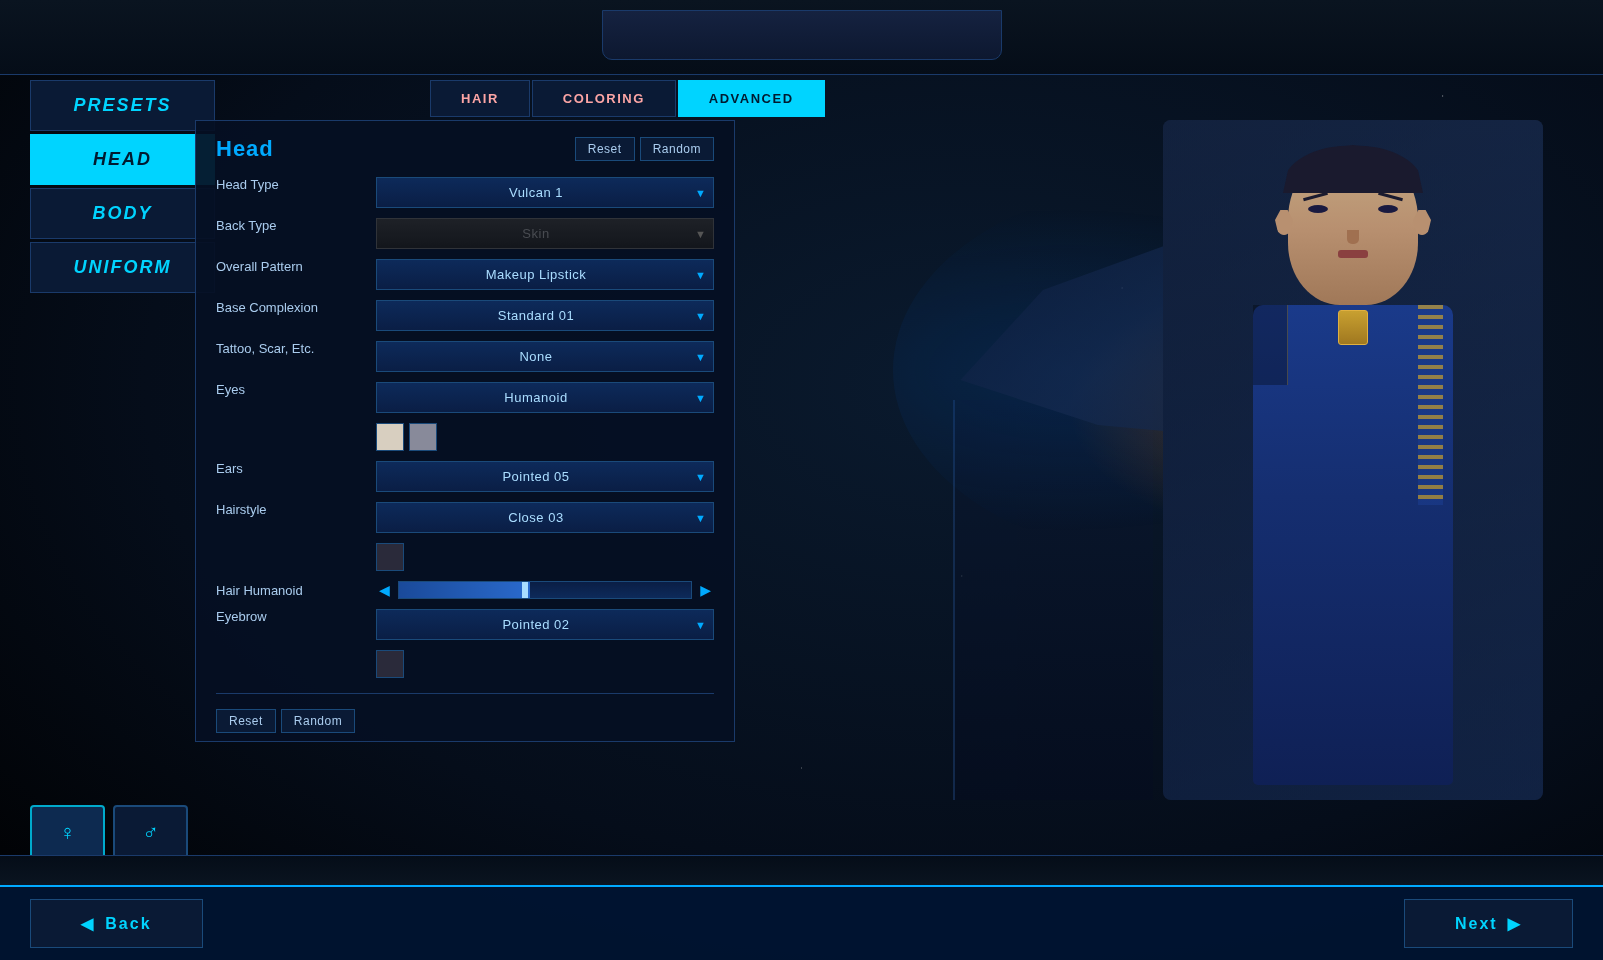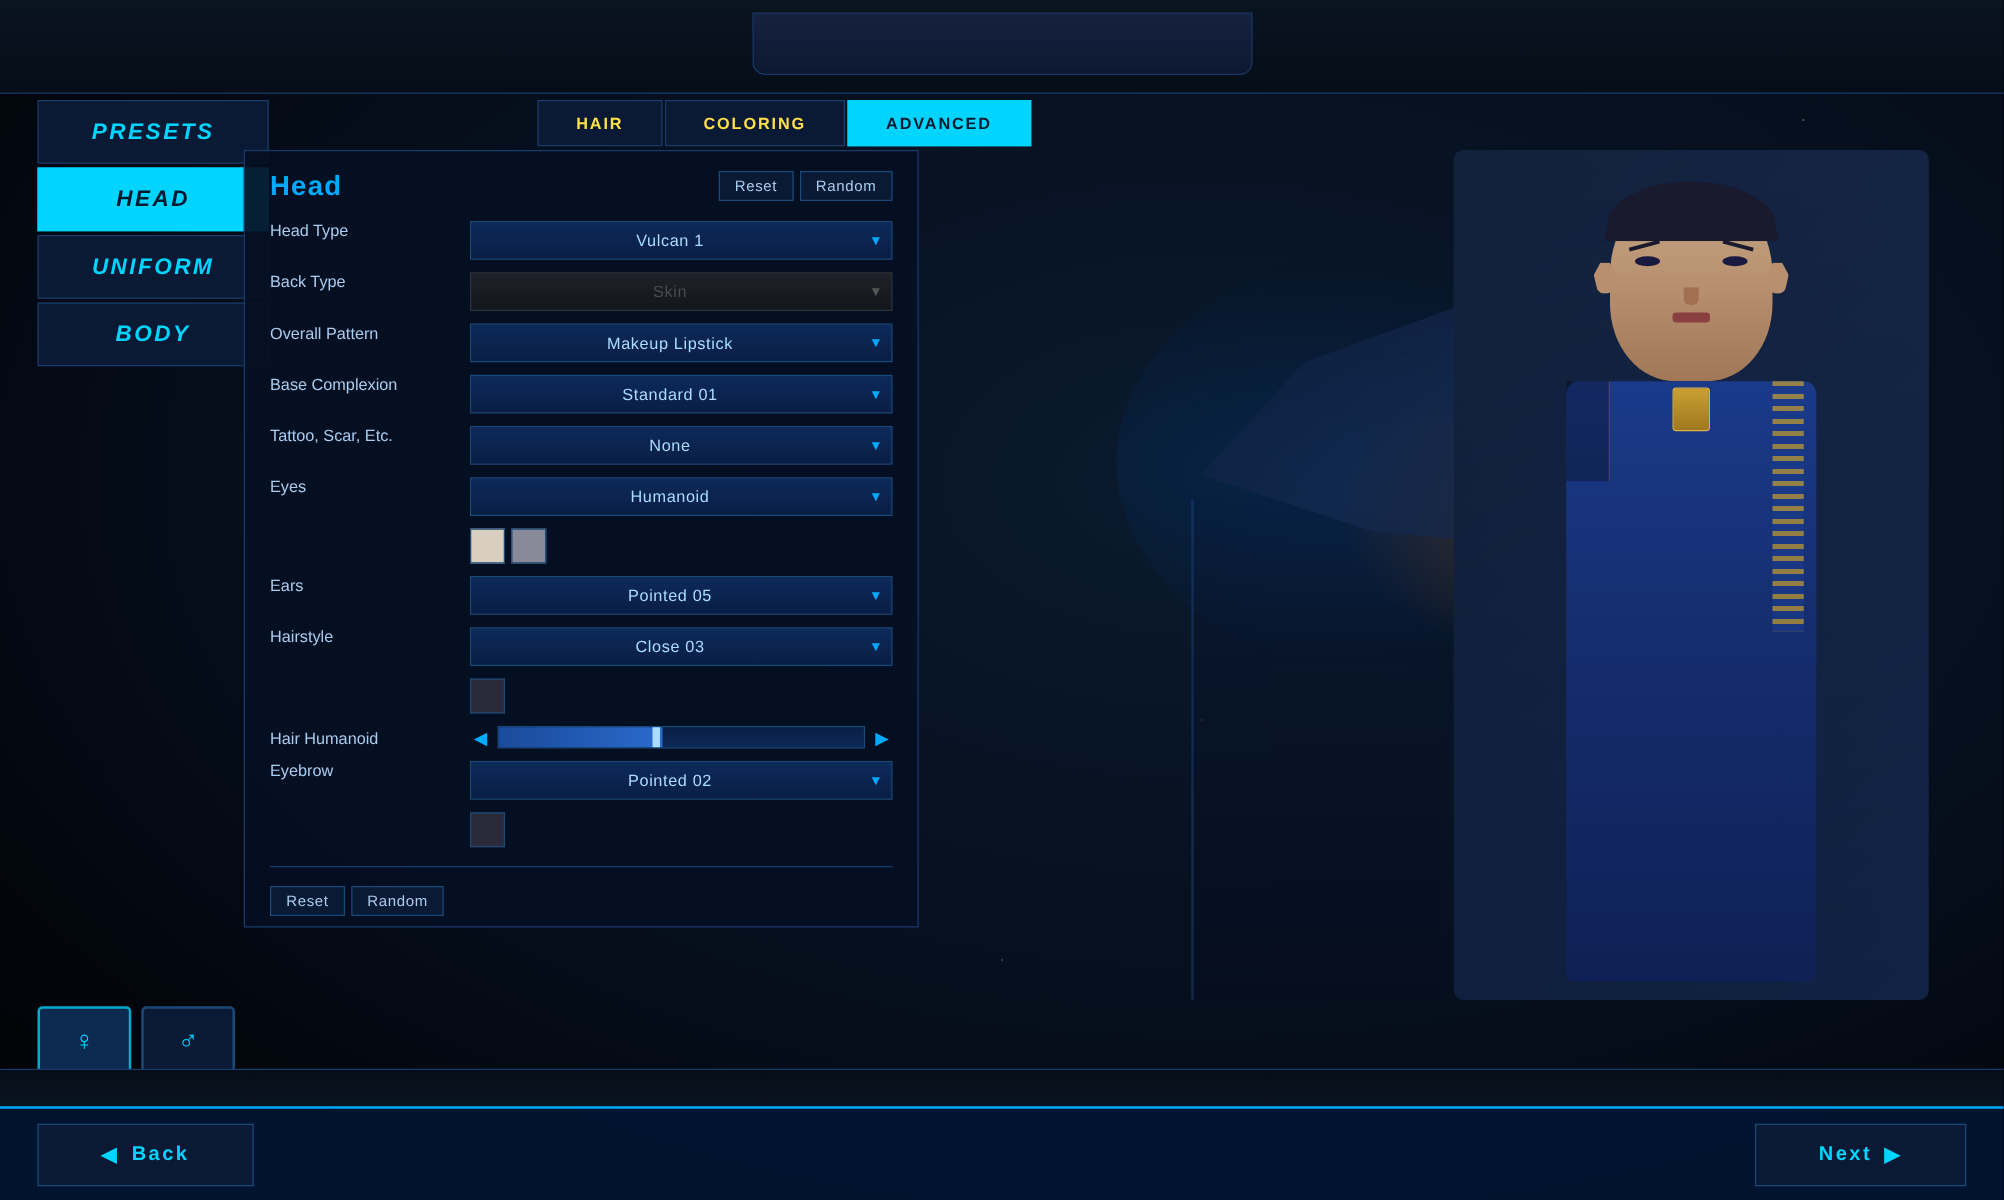--- a/index.html
+++ b/index.html
@@ -234,21 +234,21 @@
       position: absolute;
       top: 80px;
       left: 430px;
       display: flex;
       gap: 2px;
     }
 
     .tab-btn {
       background: #0a1a35;
       border: 1px solid #1a3a6a;
-      color: #fde047;
+      color: #fca5a5;
       font-size: 13px;
       font-weight: bold;
       letter-spacing: 1.5px;
       padding: 10px 30px;
       cursor: pointer;
       text-transform: uppercase;
     }
 
     .tab-btn.active {
       background: #00d4ff;
@@ -559,22 +559,22 @@
       <div class="char-uniform-stripe"></div>
 
       <div style="position:absolute;top:0;left:0;width:35px;height:80px;background:rgba(0,0,0,0.3);border-right:1px solid rgba(200,160,48,0.3);"></div>
     </div>
   </div>
 </div>
 
 <div class="left-sidebar">
   <div class="sidebar-btn">PRESETS</div>
   <div class="sidebar-btn active">HEAD</div>
+  <div class="sidebar-btn">BODY</div>
   <div class="sidebar-btn">UNIFORM</div>
-  <div class="sidebar-btn">BODY</div>
 </div>
 
 <div class="gender-area">
   <div class="gender-btn active">
     <span>♀</span>
   </div>
   <div class="gender-btn">
     <span>♂</span>
   </div>
 </div>

